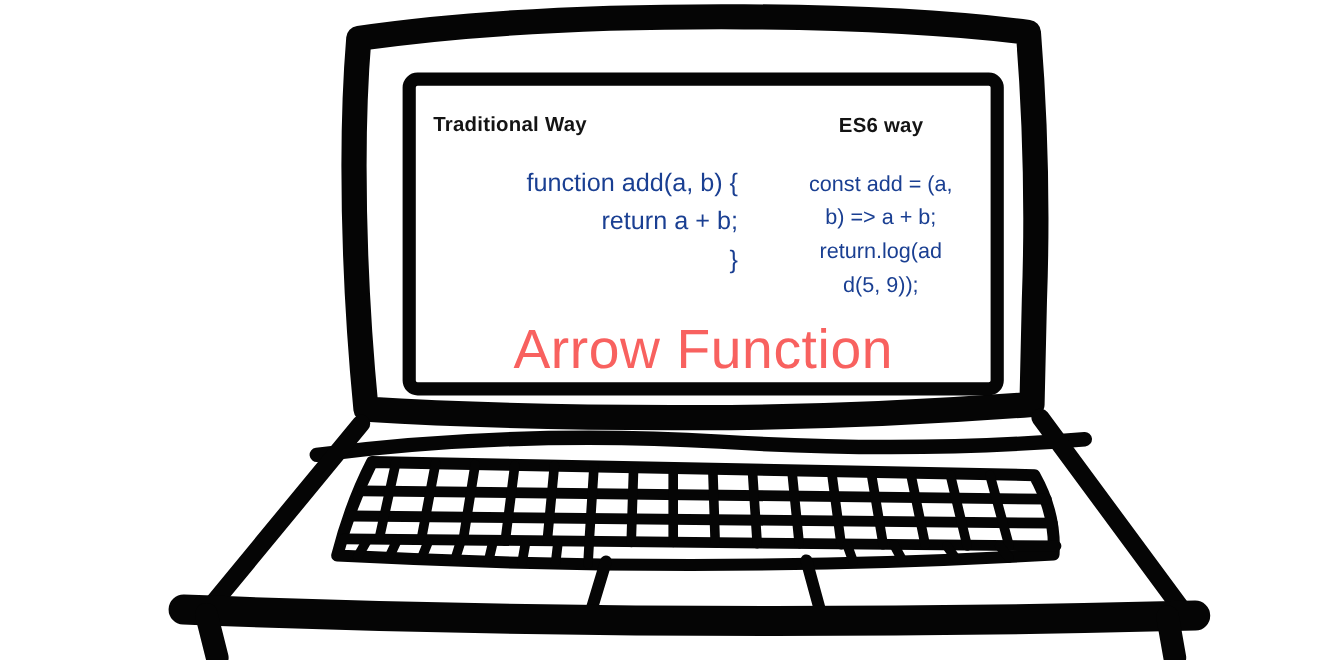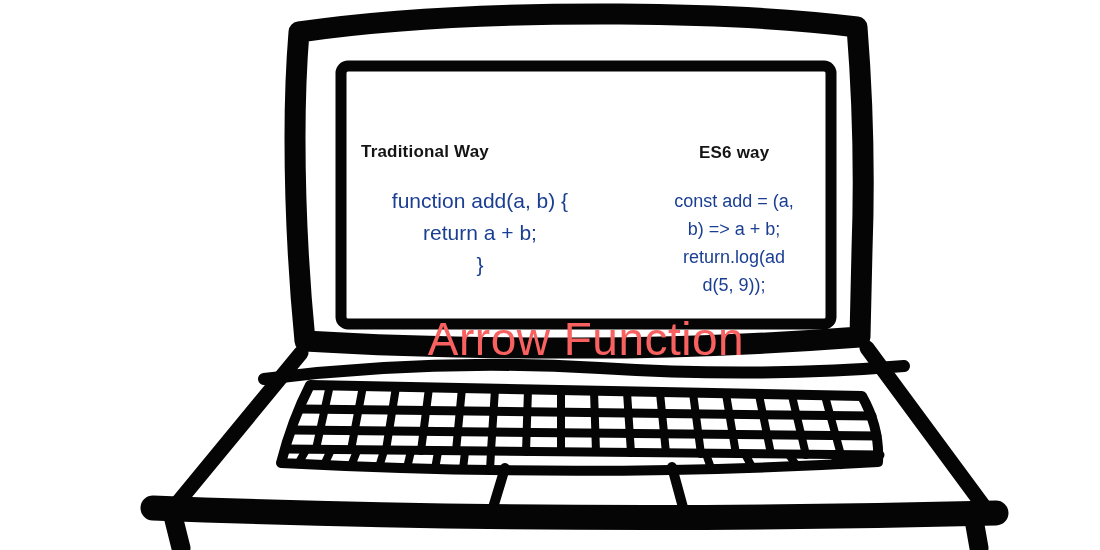--- a/index.html
+++ b/index.html
@@ -4,40 +4,40 @@
 <style>
   html,body{margin:0;padding:0;background:#ffffff;}
   .stage{
     position:relative;
     width:1100px;height:550px;
     background:#ffffff;
     overflow:hidden;
     font-family:"Liberation Sans", sans-serif;
   }
   .stage svg{position:absolute;inset:0;}
-  .screen-content{position:absolute;inset:0;margin-top:48px;}
+  .screen-content{position:absolute;inset:0;}
   .col-heading{
     position:absolute;
     font-weight:700;
     font-size:17px;
     color:#141414;
     letter-spacing:.2px;
     white-space:nowrap;
   }
   .col-heading.left{left:361px;top:94px;}
   .col-heading.right{left:699px;top:95px;}
   .code{
     position:absolute;
     text-align:center;
     color:var(--code,#1a3f92);
     white-space:nowrap;
   }
   .code.left-code{
     left:345px;top:137px;width:270px;
-    font-size:21px;line-height:32px;
+    font-size:21px;line-height:32px;text-align:right;
   }
   .code.right-code{
     left:644px;top:139px;width:180px;
     font-size:18px;line-height:28px;
   }
   .poster-title{
     position:absolute;
     left:340px;top:264px;width:492px;
     text-align:center;
     font-size:46px;

